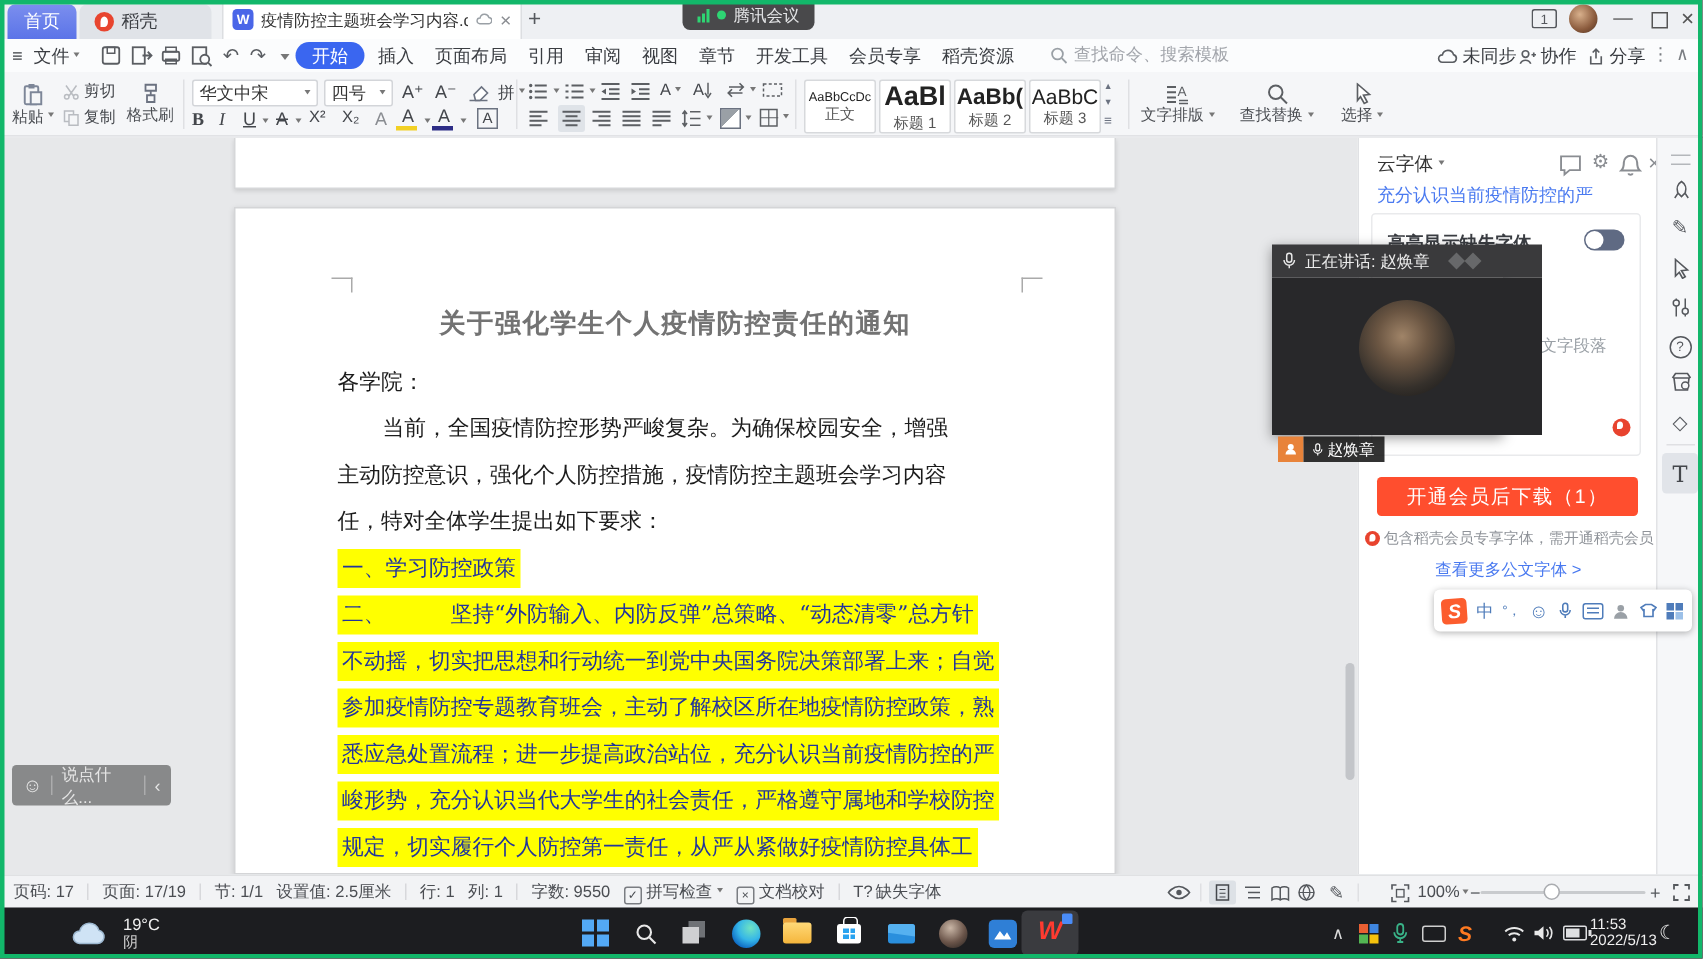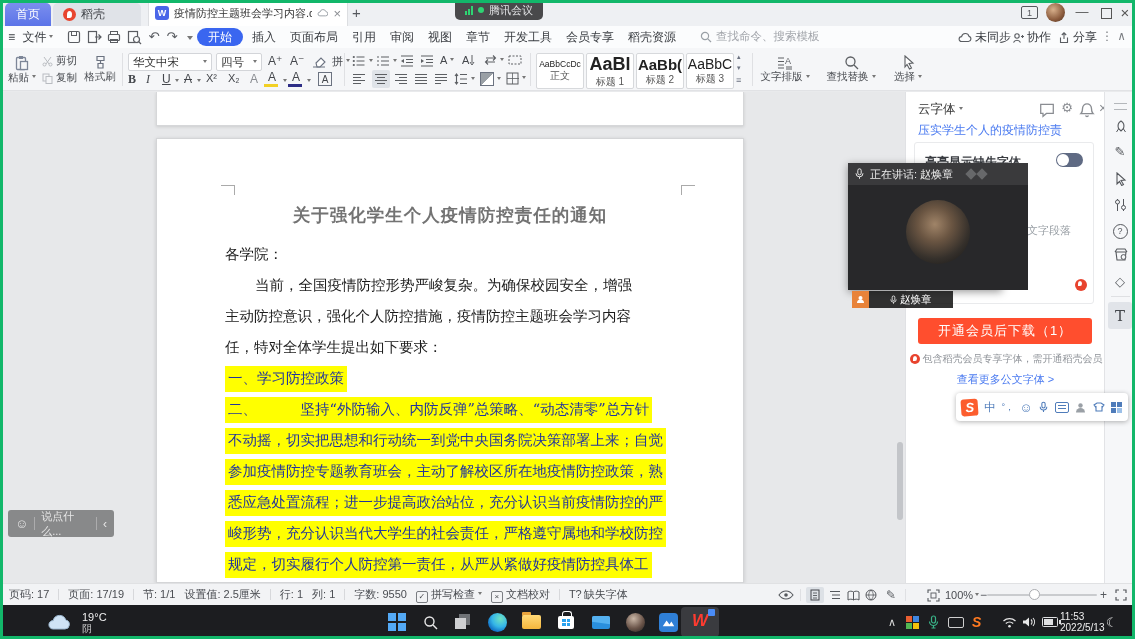--- a/index.html
+++ b/index.html
@@ -120,21 +120,21 @@
   .meetvid{position:absolute;left:848px;top:163px;width:154px;height:127px;z-index:30;box-shadow:0 2px 8px rgba(0,0,0,.4);}
   .mv-head{position:absolute;left:0;top:0;width:180px;height:22px;background:#3a3a3c;display:flex;align-items:center;gap:6px;padding:0 7px;box-sizing:border-box;}
   .mv-head .txt{color:#ececec;font-size:11px;white-space:nowrap;}
   .mv-logo{display:flex;gap:3px;margin-left:8px;}
   .mv-logo i{width:8px;height:8px;background:#77787a;transform:rotate(45deg);opacity:.75;}
   .mv-body{position:absolute;left:0;top:22px;width:180px;height:105px;background:#28282a;}
   .mv-ava{position:absolute;left:58px;top:15px;width:64px;height:64px;border-radius:50%;
           background:radial-gradient(circle at 45% 38%,#a08468 0%,#6a5542 32%,#35302b 65%,#141414 100%);}
   .mv-tag{position:absolute;left:4px;top:106px;display:flex;align-items:center;}
   .mv-role{width:17px;height:17px;background:#e8833a;display:flex;align-items:center;justify-content:center;}
-  .mv-name{height:17px;background:rgba(15,15,15,.85);color:#fff;font-size:10.5px;display:flex;align-items:center;gap:3px;padding:0 21px;}
+  .mv-name{height:17px;background:rgba(15,15,15,.85);color:#fff;font-size:10.5px;display:flex;align-items:center;gap:3px;padding:0 6px;}
   .chatbub{position:absolute;left:8px;top:510px;width:106px;height:27px;background:rgba(125,126,128,.9);border-radius:3px;z-index:30;
            display:flex;align-items:center;gap:6px;padding:0 7px;box-sizing:border-box;color:#e6e6e6;}
   .chatbub .sep{width:1px;height:13px;background:rgba(255,255,255,.3);}
   .sogou{position:absolute;left:956px;top:393px;width:172px;height:28px;background:#fff;border-radius:4px;z-index:30;
          box-shadow:0 1px 5px rgba(0,0,0,.3);display:flex;align-items:center;gap:5px;padding:0 5px;box-sizing:border-box;}
   .sgS{width:19px;height:17px;background:#fc5d2e;border-radius:3px;color:#fff;font-weight:bold;font-size:13px;font-style:italic;
        display:flex;align-items:center;justify-content:center;transform:rotate(-4deg);}
   .sgi{color:#4f7cba;font-size:11.5px;display:flex;align-items:center;justify-content:center;width:14px;}
   .kbd{width:13px;height:9px;border:1px solid #4f7cba;border-radius:2px;position:relative;}
   .kbd::after{content:"";position:absolute;left:2px;top:2px;width:8px;height:1.5px;background:#4f7cba;box-shadow:0 3px 0 #4f7cba;}
@@ -521,21 +521,21 @@
   <div class="panel">
     <span class="panel-title"><span>云字体</span><span class="caret sm"></span></span>
     <svg class="picon pic" style="left:133px;top:10px;" width="14" height="13" viewBox="0 0 14 13">
         <path d="M1.5 1.5h11v8h-6l-3 2.5v-2.5h-2z" fill="none" stroke="#8a8d92" stroke-width="1.1"></path>
       </svg>
     <span class="picon" style="left:153px;">⚙</span>
     <svg class="picon pic" style="left:173px;top:10px;" width="12" height="13" viewBox="0 0 12 13">
         <path d="M6 1.5a3.6 3.6 0 0 1 3.6 3.6c0 3 1.4 4.4 1.4 4.4H1s1.4-1.4 1.4-4.4A3.6 3.6 0 0 1 6 1.5zM4.8 11a1.3 1.3 0 0 0 2.4 0" fill="none" stroke="#8a8d92" stroke-width="1.1"></path>
       </svg>
     <span class="picon" style="left:189px;font-size:14px;">×</span>
-    <span class="plink" style="top:30px;">压实学生个人的疫情防控责</span>
+    <span class="plink" style="top:30px;">充分认识当前疫情防控的严</span>
     <div class="pcard">
       <span style="position:absolute;left:10px;top:11px;font-size:12px;font-weight:bold;color:#3a3d42;">高亮显示缺失字体</span>
       <span class="toggle">
           <i></i>
         </span>
       <span style="position:absolute;left:90px;top:80px;font-size:11px;color:#9aa0a6;">体的文字段落</span>
       <span class="reddot" style="position:absolute;left:160px;top:136px;width:12px;height:12px;"></span>
     </div>
     <div class="redbtn">开通会员后下载（1）</div>
     <div class="pnote">

